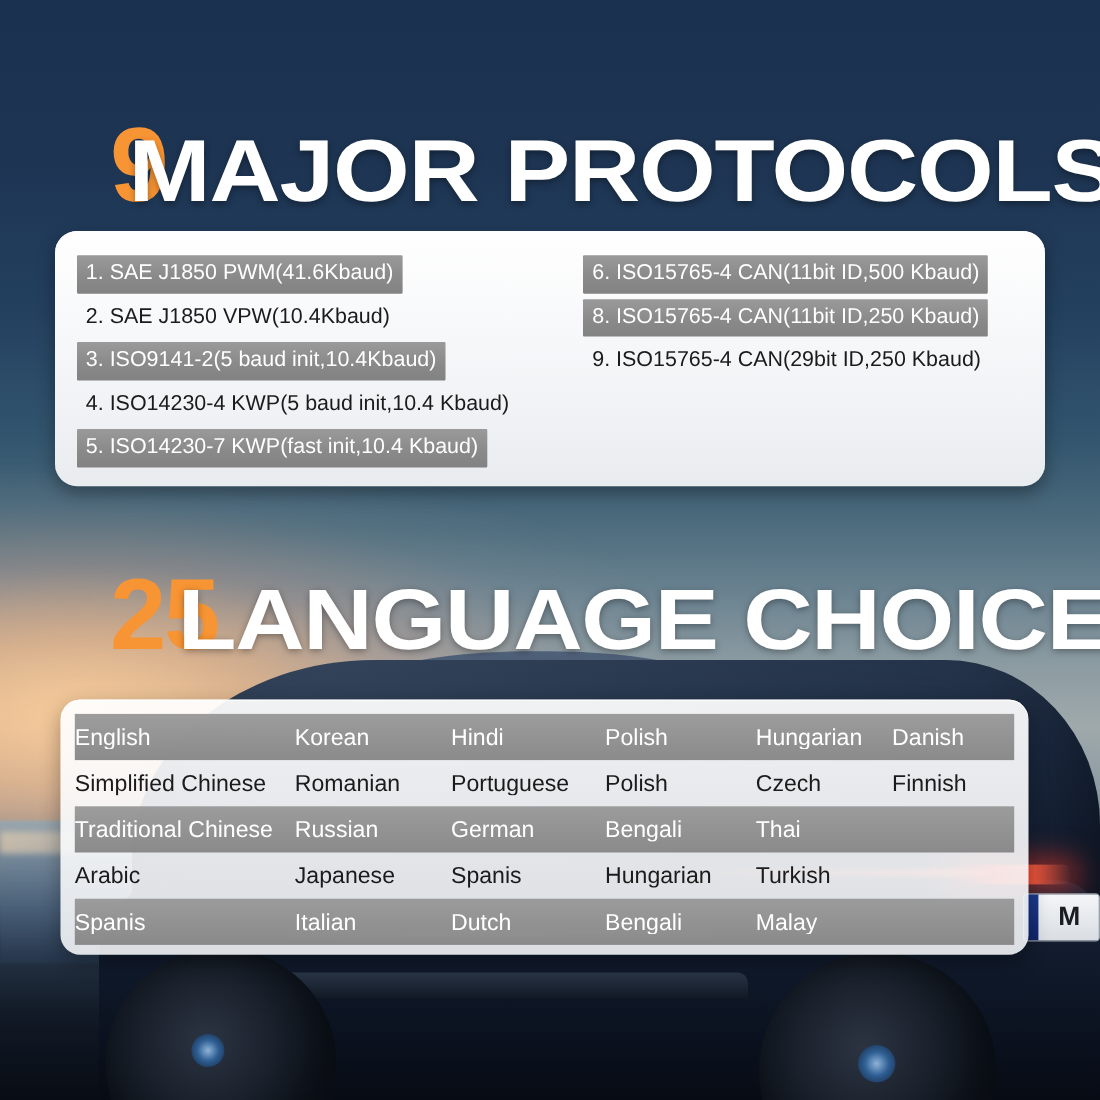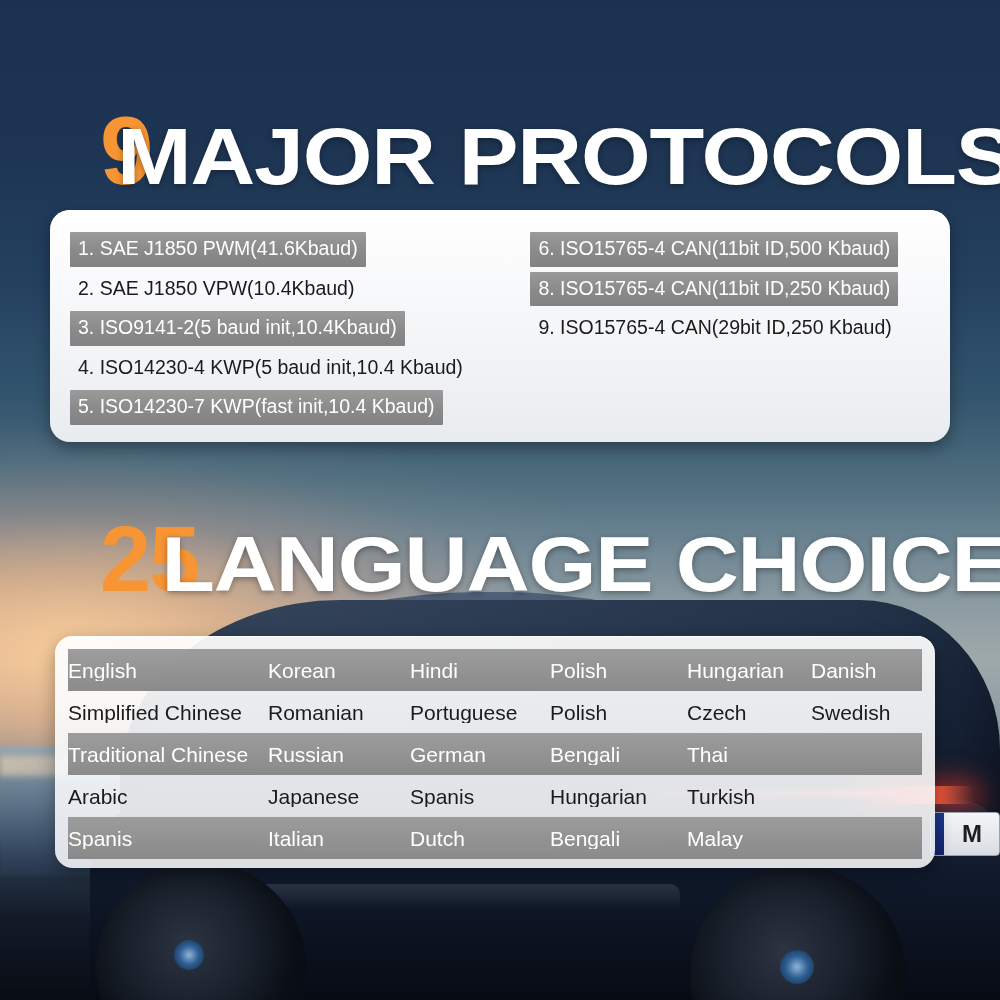--- a/index.html
+++ b/index.html
@@ -325,21 +325,21 @@
       <div class="lang-cell lang-c4">Hungarian</div>
       <div class="lang-cell lang-c5">Danish</div>
     </div>
 
     <div class="lang-row">
       <div class="lang-cell lang-c0">Simplified Chinese</div>
       <div class="lang-cell lang-c1">Romanian</div>
       <div class="lang-cell lang-c2">Portuguese</div>
       <div class="lang-cell lang-c3">Polish</div>
       <div class="lang-cell lang-c4">Czech</div>
-      <div class="lang-cell lang-c5">Swedish</div>
+      <div class="lang-cell lang-c5">Finnish</div>
     </div>
 
     <div class="lang-row hl">
       <div class="lang-cell lang-c0">Traditional Chinese</div>
       <div class="lang-cell lang-c1">Russian</div>
       <div class="lang-cell lang-c2">German</div>
       <div class="lang-cell lang-c3">Bengali</div>
       <div class="lang-cell lang-c4">Thai</div>
       <div class="lang-cell lang-c5"></div>
     </div>

